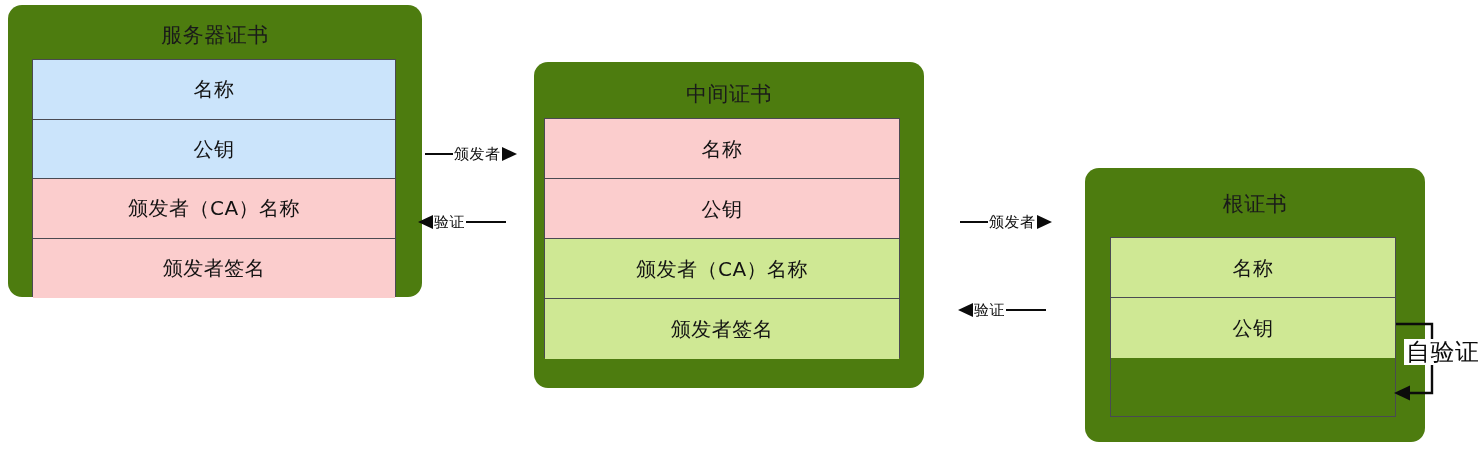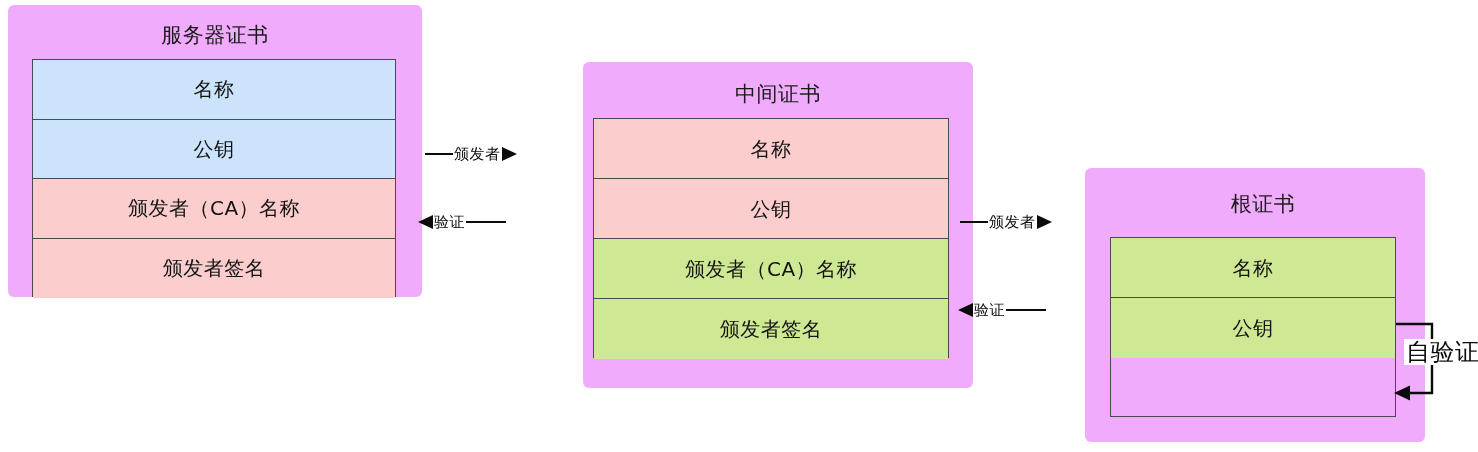--- a/index.html
+++ b/index.html
@@ -19,22 +19,22 @@
   .diagram {
     position: absolute;
     left: 0; top: 0;
     width: 1478px;
     height: 452px;
   }
 
   
   .card {
     position: absolute;
-    background: #f0abfc;
-    border-radius: 6px;
+    background: #4d7c0f;
+    border-radius: 14px;
     box-sizing: border-box;
   }
   .card-title {
     position: absolute;
     left: 0;
     width: 100%;
     text-align: center;
     font-size: 21px;
     line-height: 24px;
     color: #1a1a1a;
@@ -60,27 +60,27 @@
   .row.blue  { background: #cbe4fb; }
   .row.pink  { background: #fbcdcd; }
   .row.green { background: #cfe894; }
 
   
   #card-server       { left: 8px;    top: 5px;   width: 414px; height: 292px; }
   #card-server .card-title { top: 18px; }
   #card-server .table      { left: 24px; top: 54px; width: 364px; height: 238px; }
   #card-server .row        { height: 59.5px; }
 
-  #card-intermediate { left: 583px;  top: 62px;  width: 390px; height: 326px; }
+  #card-intermediate { left: 534px;  top: 62px;  width: 390px; height: 326px; }
   #card-intermediate .card-title { top: 20px; }
   #card-intermediate .table      { left: 10px; top: 56px; width: 356px; height: 240px; }
   #card-intermediate .row        { height: 60px; }
 
   #card-root         { left: 1085px; top: 168px; width: 340px; height: 274px; }
-  #card-root .card-title { top: 24px; margin-left: 8px; }
+  #card-root .card-title { top: 24px; }
   #card-root .table      { left: 25px; top: 69px; width: 286px; height: 180px; }
   #card-root .row        { height: 60px; }
 
   
   .connector {
     position: absolute;
     display: flex;
     align-items: center;
     font-size: 15px;
     line-height: 22px;

